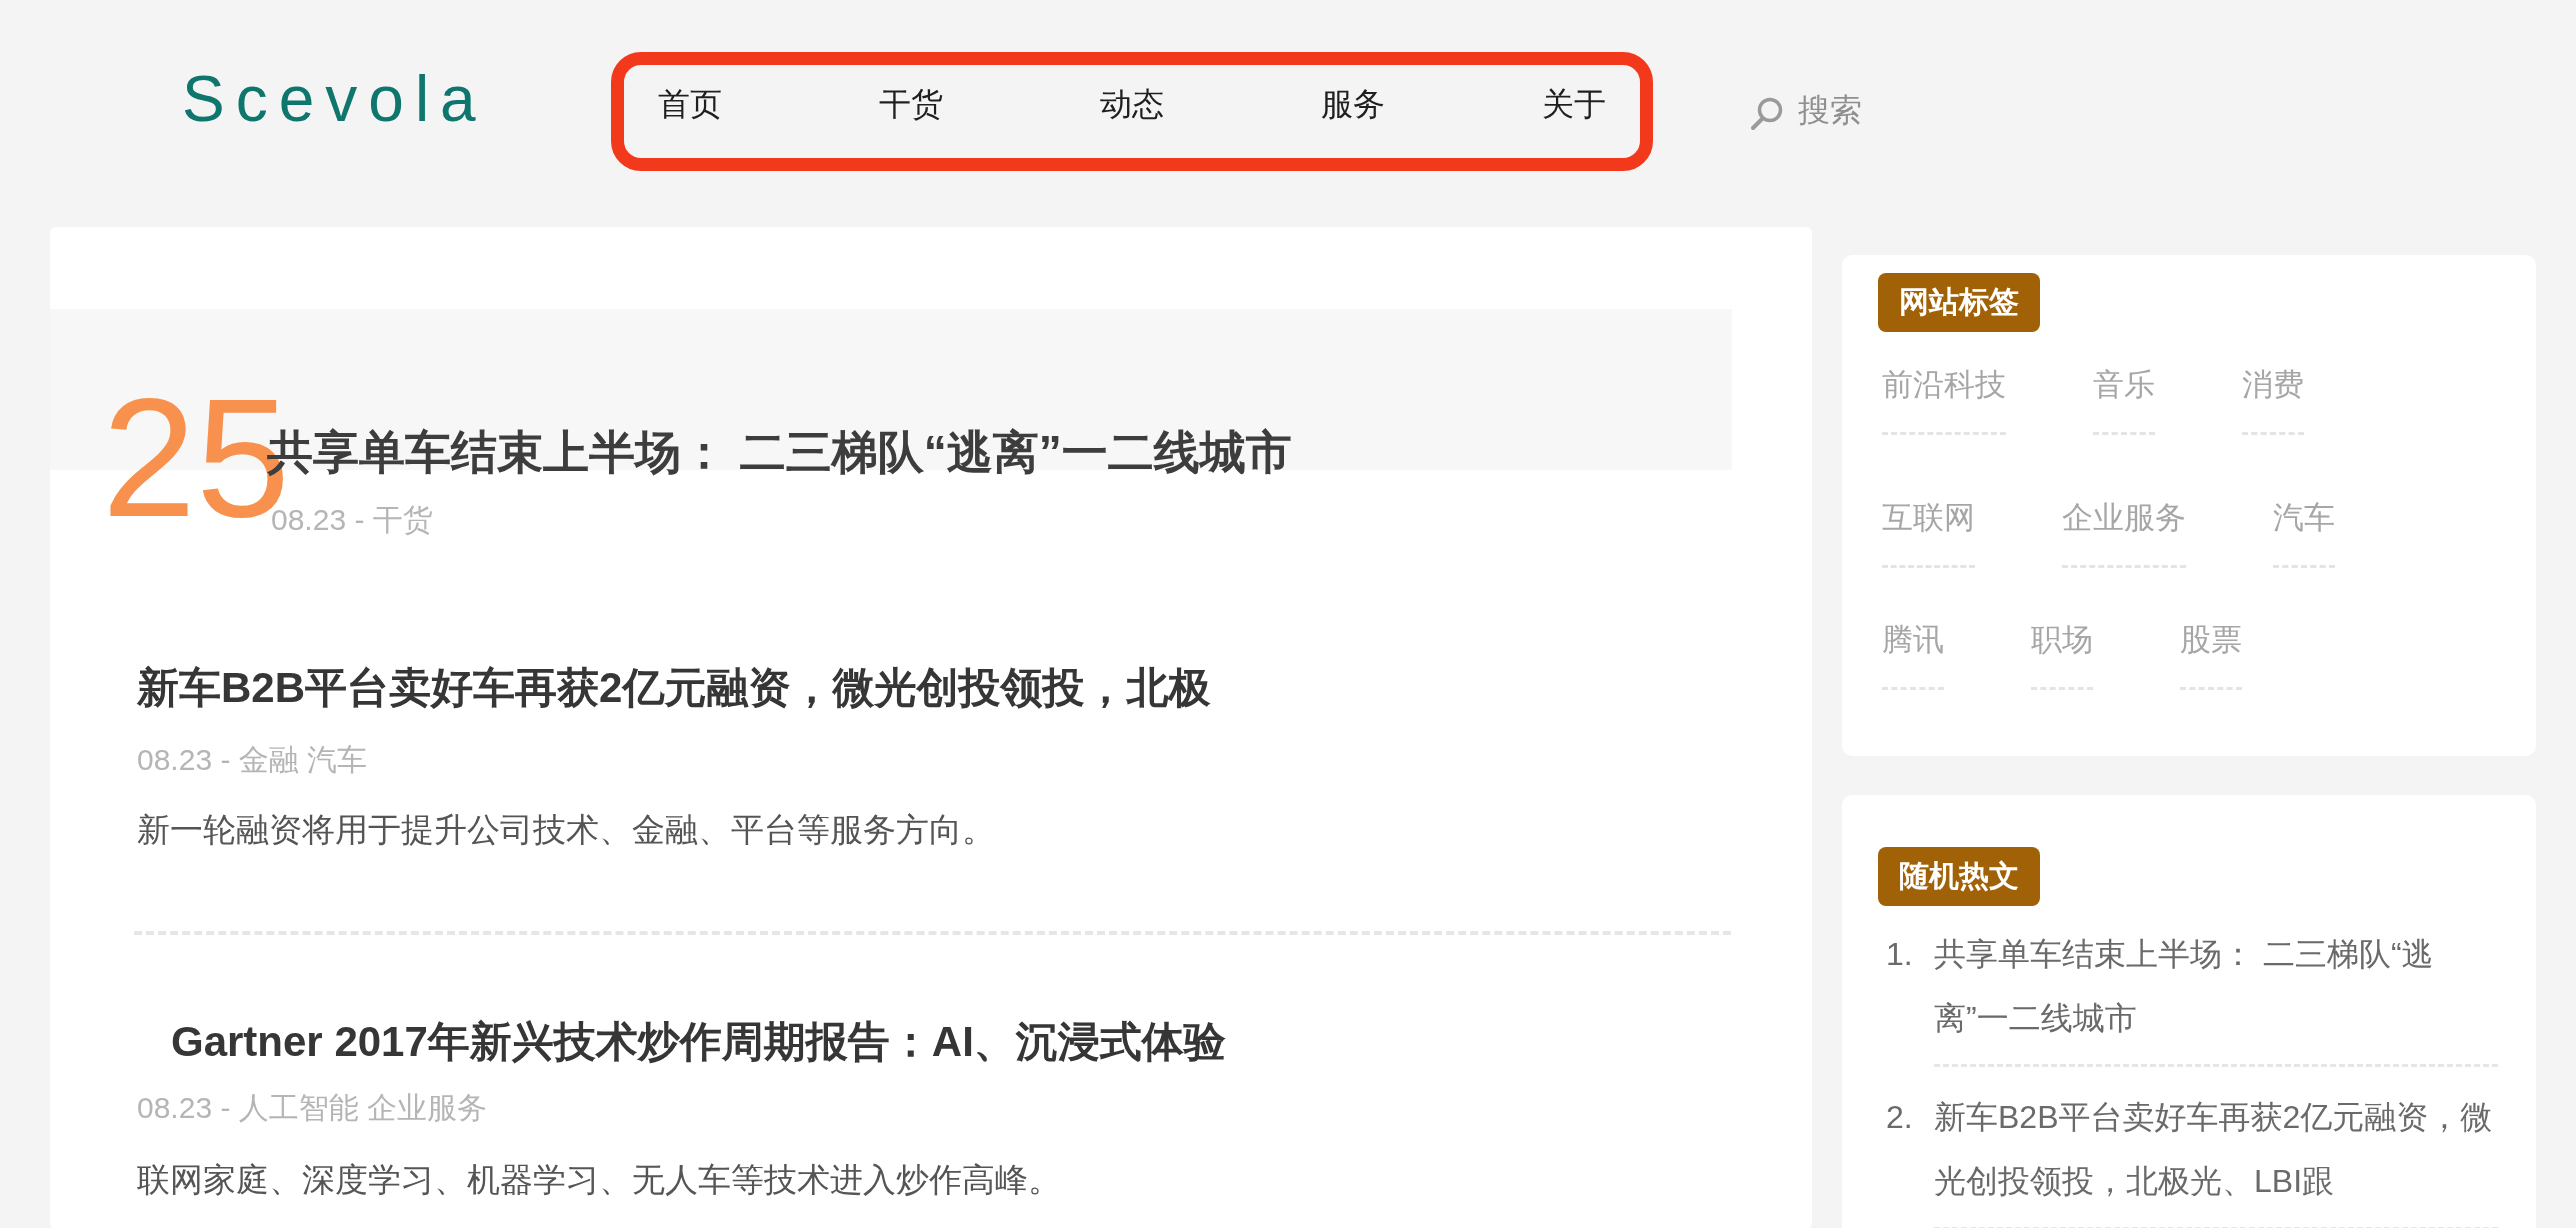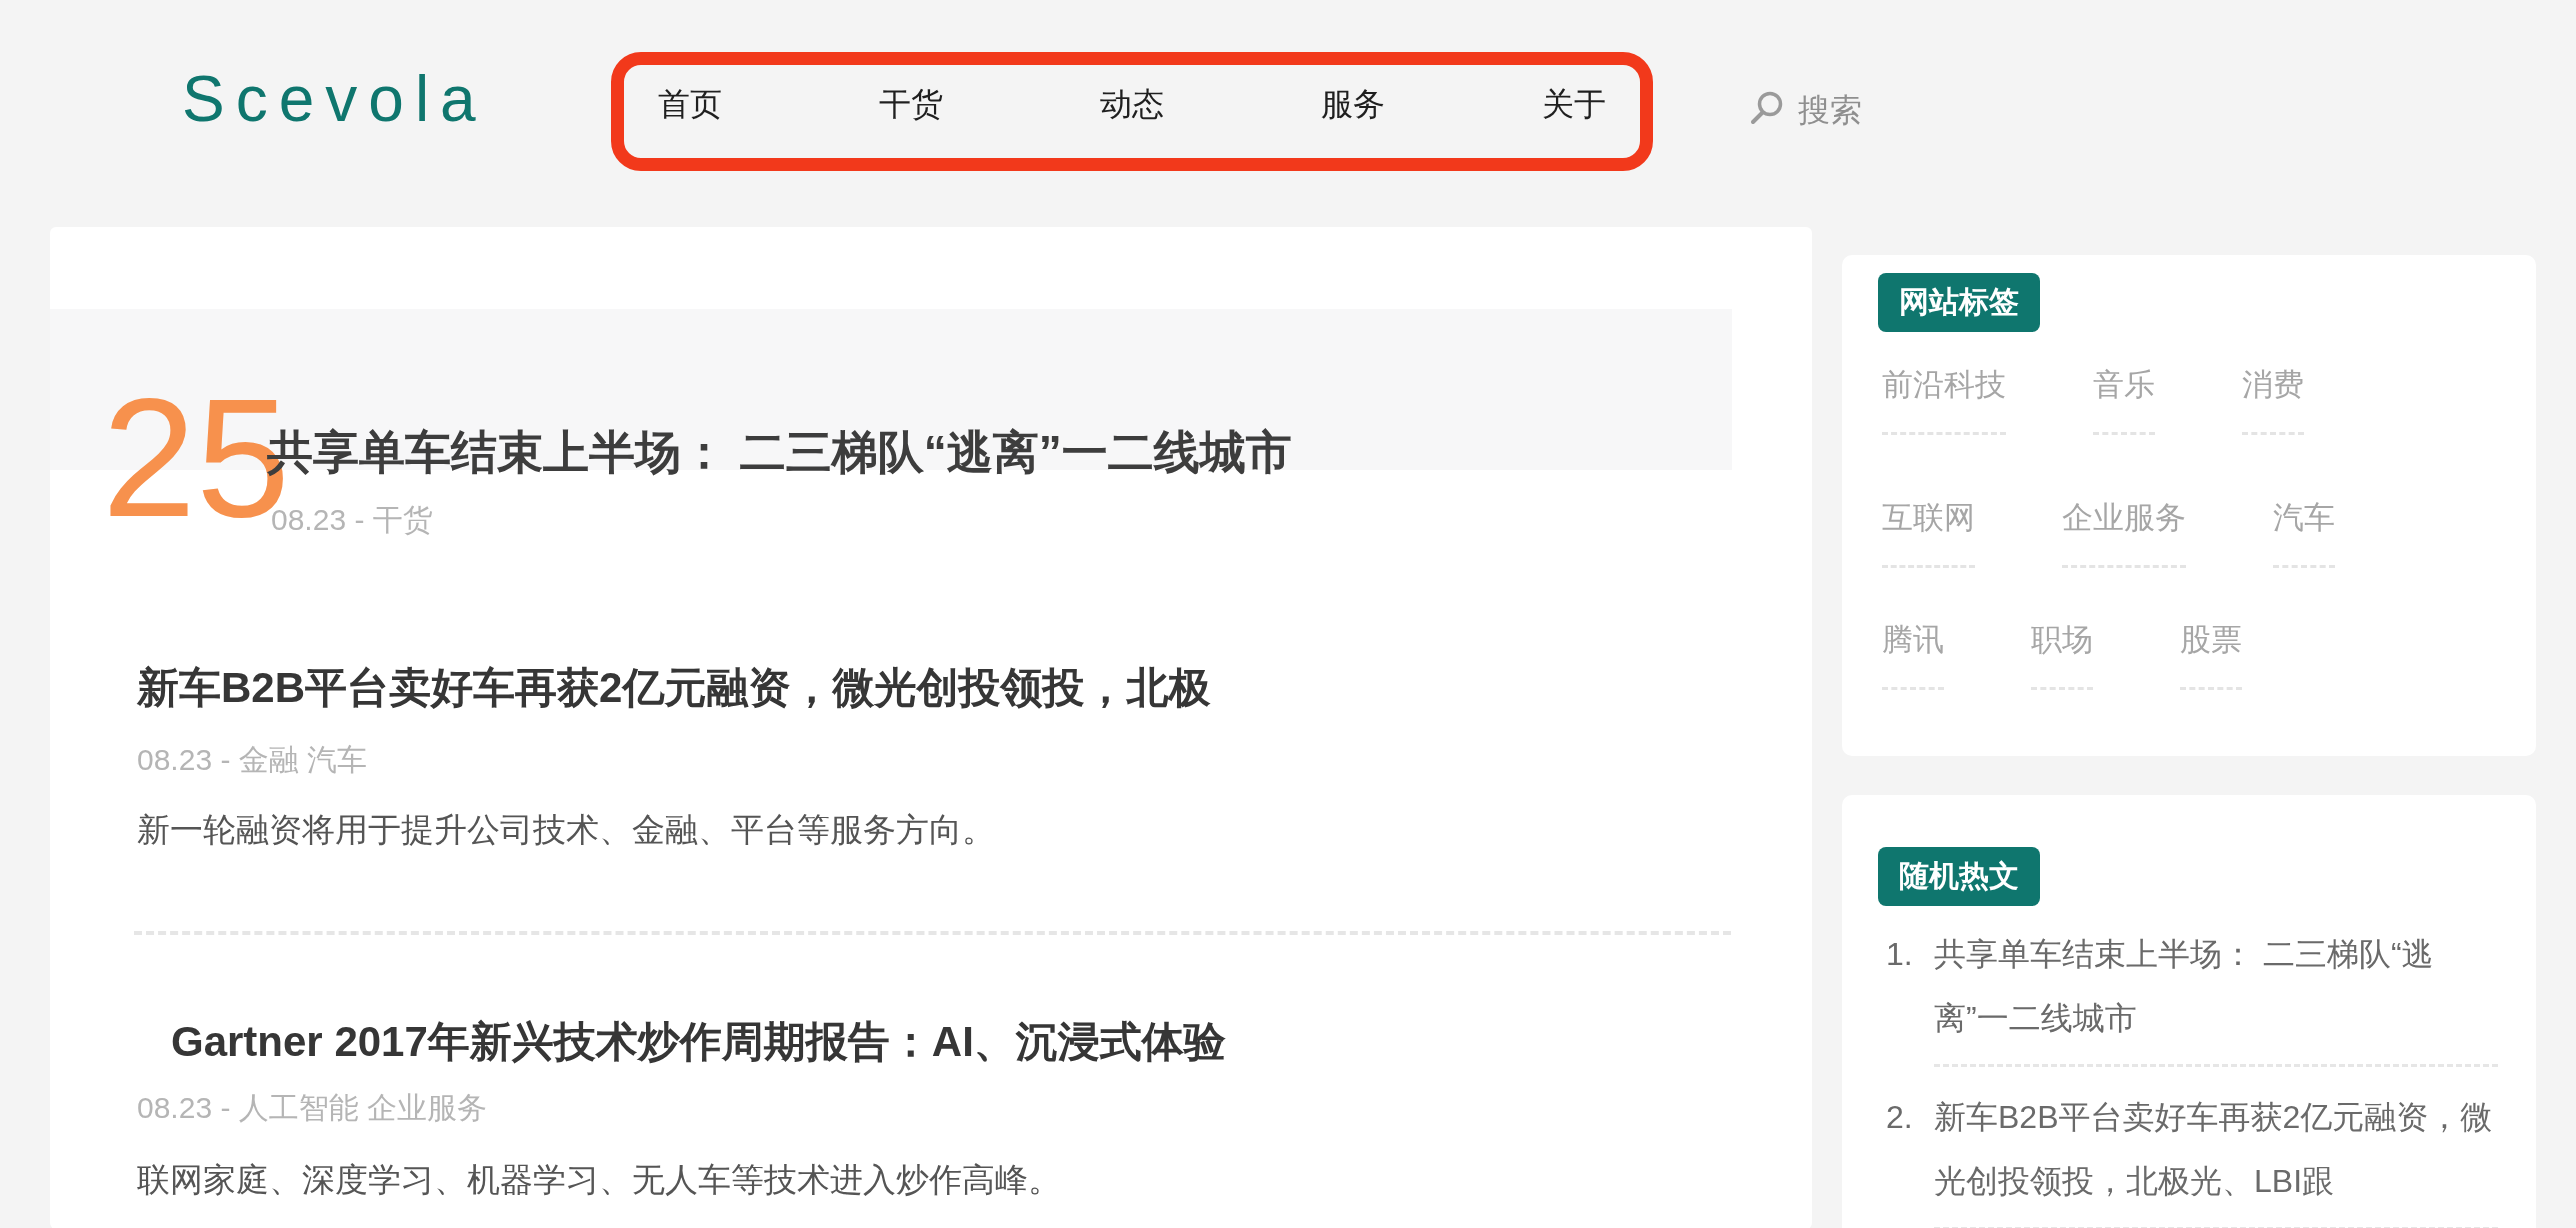--- a/index.html
+++ b/index.html
@@ -25,21 +25,21 @@
   }
   .nav-item { cursor:pointer; white-space:nowrap; }
   .nav-highlight {
     position:absolute; left:611px; top:52px;
     width:1042px; height:119px;
     border:13px solid #f2391b; border-radius:30px;
     pointer-events:none;
   }
   .search {
     position:absolute; left:1748px; top:89px;
-    display:flex; align-items:flex-start; gap:12px;
+    display:flex; align-items:flex-end; gap:12px;
     font-size:32px; color:#8f8f8f; cursor:pointer;
   }
   .search svg { display:block; }
 
   
   .main-card {
     position:absolute; left:50px; top:227px;
     width:1762px; height:1002px;
     background:#ffffff; border-radius:6px;
   }
@@ -90,21 +90,21 @@
   
   .side-panel {
     position:absolute; left:1842px; width:694px;
     background:#ffffff; border-radius:10px;
   }
   .panel-tags { top:255px; height:501px; }
   .panel-hot  { top:795px; height:467px; }
   .side-badge {
     position:absolute; left:36px;
     display:inline-block;
-    background:#0f766e; color:#ffffff;
+    background:#a16207; color:#ffffff;
     font-size:30px; font-weight:bold;
     padding:9px 21px; border-radius:8px;
     white-space:nowrap;
   }
   .badge-tags { top:18px; }
   .badge-hot  { top:52px;text-align:center; }
   .tag-row {
     position:absolute; left:40px;
     display:flex; gap:87px;
   }

